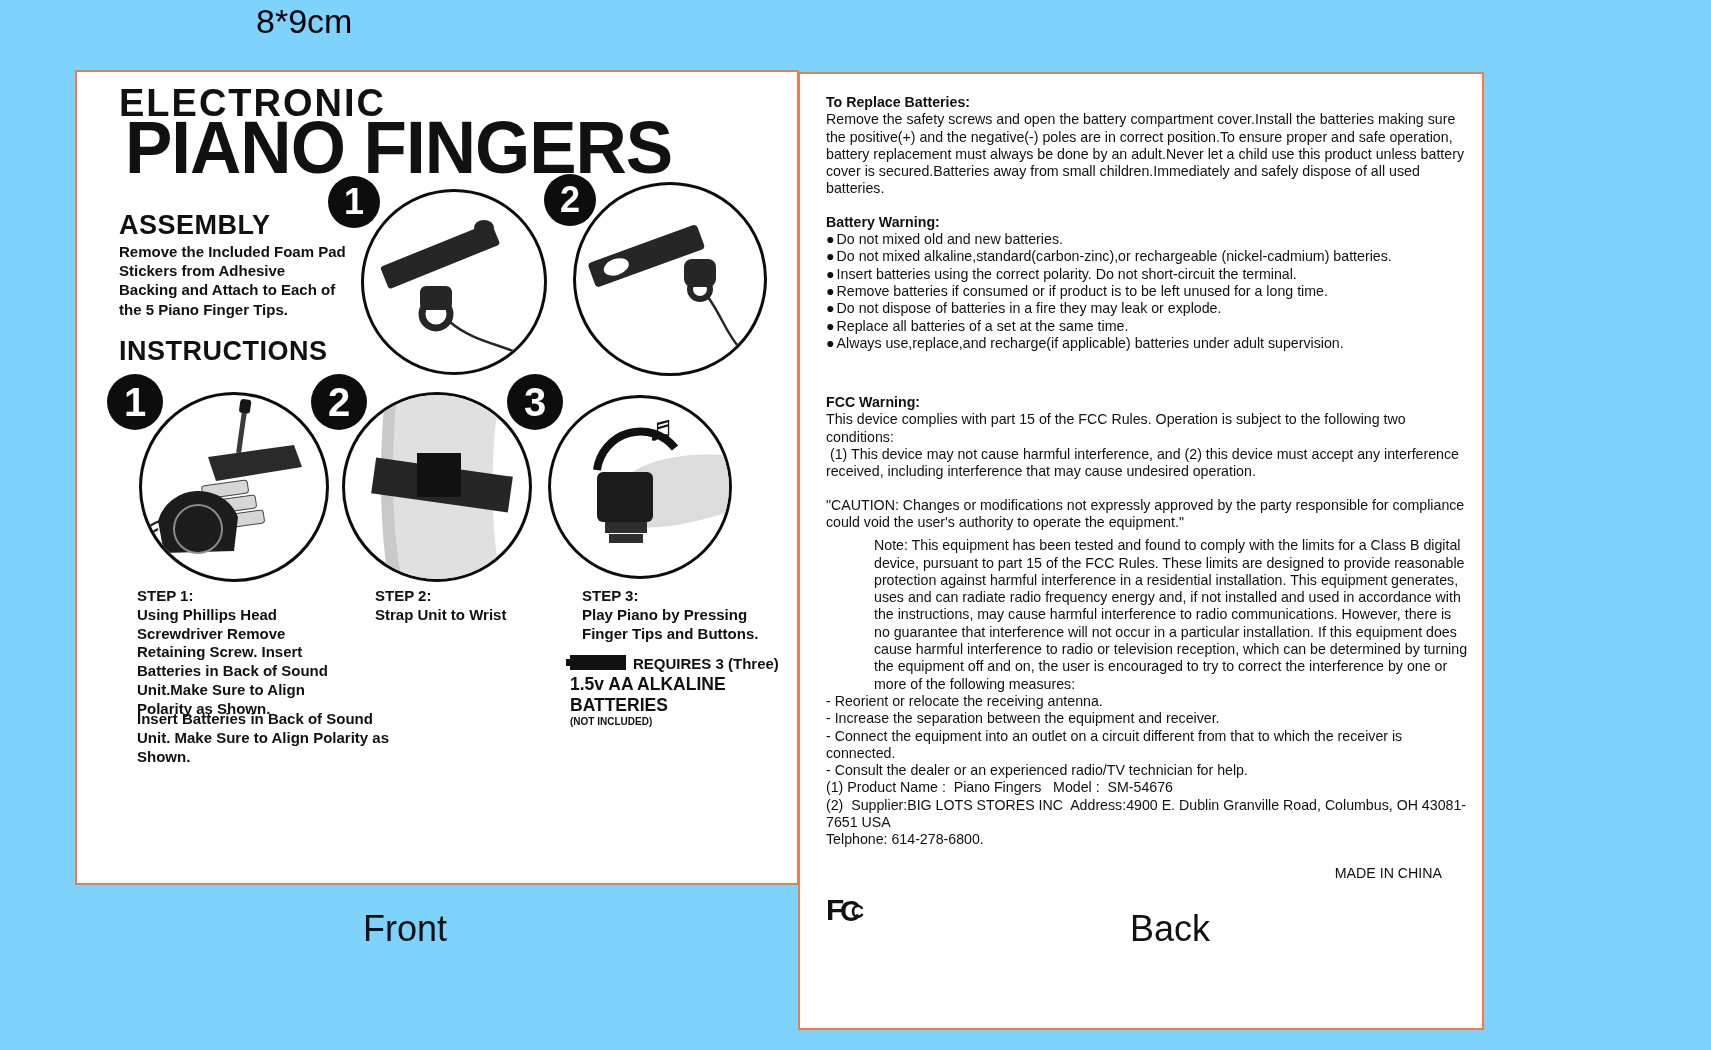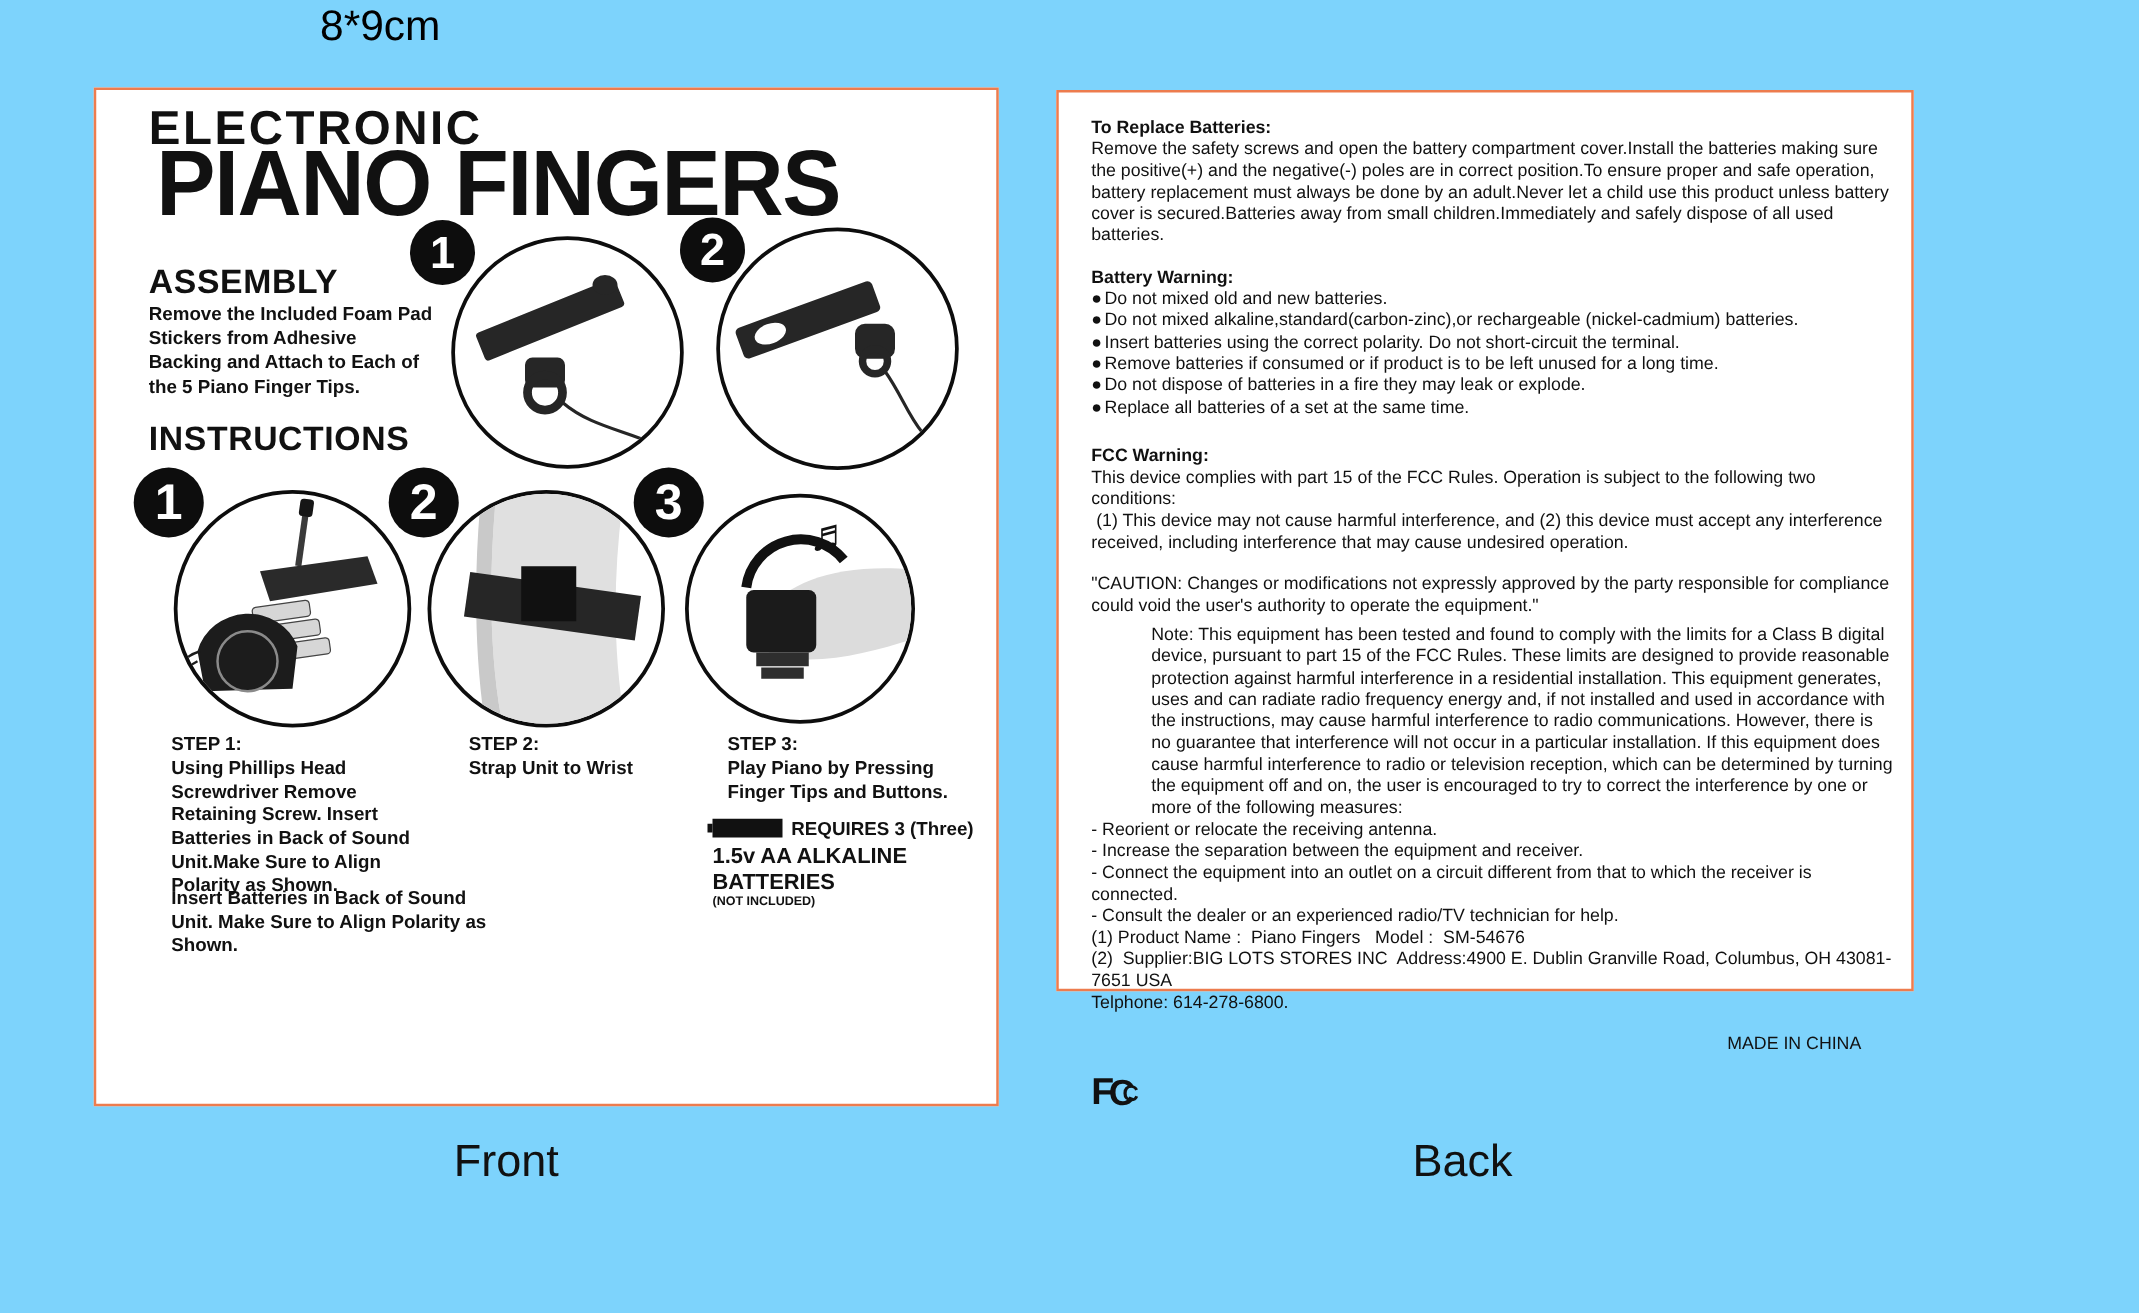--- a/index.html
+++ b/index.html
@@ -4,21 +4,21 @@
 <style>
   * { margin:0; padding:0; box-sizing:border-box; }
   html,body { background:#fff; }
   body { font-family:"Liberation Sans", sans-serif; color:#111; }
   #root { position:relative; width:1711px; height:1050px; background:#7dd3fc; overflow:hidden; }
 
   .size-label { position:absolute; left:256px; top:2px; font-size:34px; color:#000; }
 
   .panel { position:absolute; background:#fff; border:2px solid #ed7c4e; }
   .front-panel { left:75px; top:70px; width:724px; height:815px; }
-  .back-panel  { left:845px; top:72px; width:686px; height:721px; }
+  .back-panel  { left:798px; top:72px; width:686px; height:958px; }
 
   .caption { position:absolute; font-size:36px; color:#111; text-align:center; }
   .caption.front { left:75px; width:660px; top:908px; }
   .caption.back  { left:845px; width:650px; top:908px; }
 
   
   .brand1 { position:absolute; left:42px; top:10px; font-size:38px; font-weight:800; letter-spacing:2px; }
   .brand2 { position:absolute; left:48px; top:40px; font-size:71px; font-weight:800; letter-spacing:-1px; line-height:0.95; white-space:nowrap; transform:scaleY(1.05); transform-origin:left top; }
 
   .sec-head { position:absolute; font-size:27px; font-weight:800; letter-spacing:0.5px; }
@@ -58,21 +58,21 @@
   .battreq-l1 { font-size:15px; font-weight:bold; }
   .battreq-l2 { font-size:17.5px; font-weight:bold; margin-top:2px; }
   .battreq-l3 { font-size:10px; font-weight:bold; }
 
   
   .back-content { position:absolute; left:0; top:0; width:100%; height:100%; padding:20px 12px 0 26px; font-size:14.2px; line-height:17.3px; }
   .bhead { font-weight:bold; }
   .btext { font-weight:normal; }
   .pre { white-space:pre-wrap; }
   .mt16 { margin-top:16px; }
-  .mt40 { margin-top:22px; }
+  .mt40 { margin-top:42px; }
   .mt4  { margin-top:6px;margin-left:48px; }
   .bullets { list-style:none; }
   .bullets li { position:relative; }
   .bullets li::before { content:"●"; margin-right:2px; }
   .made-in { text-align:right; padding-right:28px; margin-top:16px; }
   .fcc-logo-wrap { margin-top:12px; }
 </style>
 </head>
 <body>
 
@@ -189,20 +189,21 @@
       <p class="btext">Remove the safety screws and open the battery compartment cover.Install the batteries making sure the positive(+) and the negative(-) poles are in correct position.To ensure proper and safe operation, battery replacement must always be done by an adult.Never let a child use this product unless battery cover is secured.Batteries away from small children.Immediately and safely dispose of all used batteries.</p>
 
       <p class="bhead mt16">Battery Warning:</p>
       <ul class="bullets">
         <li><span>Do not mixed old and new batteries.</span></li>
         <li><span>Do not mixed alkaline,standard(carbon-zinc),or rechargeable (nickel-cadmium) batteries.</span></li>
         <li><span>Insert batteries using the correct polarity. Do not short-circuit the terminal.</span></li>
         <li><span>Remove batteries if consumed or if product is to be left unused for a long time.</span></li>
         <li><span>Do not dispose of batteries in a fire they may leak or explode.</span></li>
         <li><span>Replace all batteries of a set at the same time.</span></li>
+        <li><span>Always use,replace,and recharge(if applicable) batteries under adult supervision.</span></li>
       </ul>
 
       <p class="bhead mt40">FCC Warning:</p>
       <p class="btext pre">This device complies with part 15 of the FCC Rules. Operation is subject to the following two conditions:
  (1) This device may not cause harmful interference, and (2) this device must accept any interference received, including interference that may cause undesired operation.</p>
       <p class="btext mt16">"CAUTION: Changes or modifications not expressly approved by the party responsible for compliance could void the user's authority to operate the equipment."</p>
       <p class="btext mt4">Note: This equipment has been tested and found to comply with the limits for a Class B digital device, pursuant to part 15 of the FCC Rules. These limits are designed to provide reasonable protection against harmful interference in a residential installation. This equipment generates, uses and can radiate radio frequency energy and, if not installed and used in accordance with the instructions, may cause harmful interference to radio communications. However, there is no guarantee that interference will not occur in a particular installation. If this equipment does cause harmful interference to radio or television reception, which can be determined by turning the equipment off and on, the user is encouraged to try to correct the interference by one or more of the following measures:</p>
       <p class="btext">- Reorient or relocate the receiving antenna.</p>
       <p class="btext">- Increase the separation between the equipment and receiver.</p>
       <p class="btext">- Connect the equipment into an outlet on a circuit different from that to which the receiver is connected.</p>

